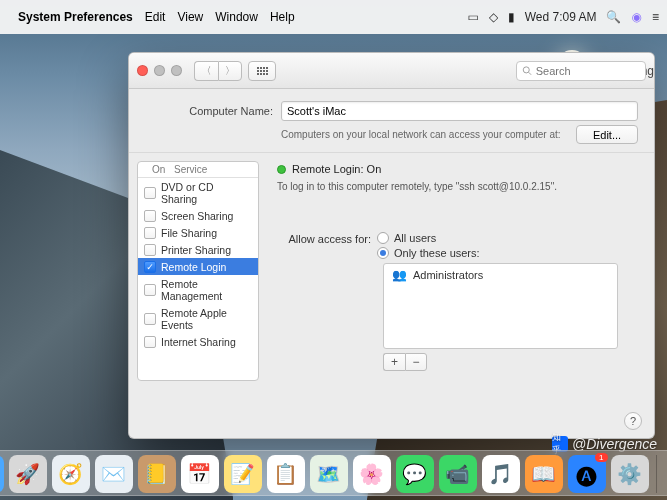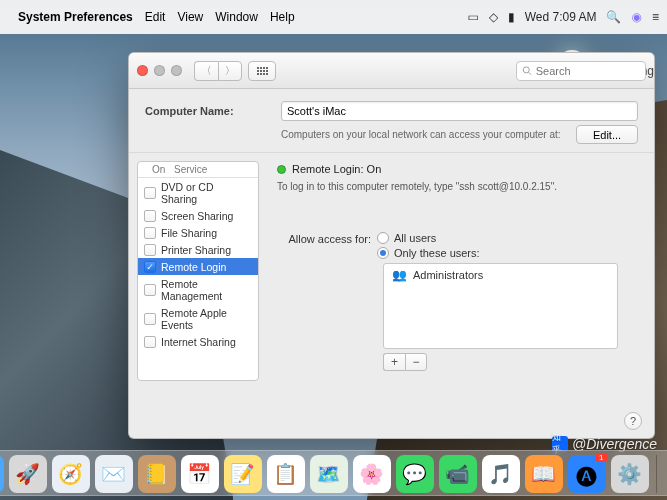--- a/index.html
+++ b/index.html
@@ -31,21 +31,21 @@
 .gridbtn { width:28px; height:20px; margin-left:6px; background:linear-gradient(#fff,#f0f0f0); border:1px solid #bcbcbc; border-radius:4px; display:flex; align-items:center; justify-content:center;}
 .dots{display:grid;grid-template-columns:repeat(4,2px);grid-template-rows:repeat(3,2px);gap:1px;}
 .dots span{width:2px;height:2px;background:#666;}
 .title { position:absolute; left:0; right:0; text-align:right; color:#444; font-size:12px; pointer-events:none;}
 .search { position:absolute; right:8px; display:flex; align-items:center; width:130px; height:20px; border:1px solid #c7c7c7; background:#fff; border-radius:4px; padding:0 5px; color:#999;}
 .search svg { margin-right:4px;}
 .search input { border:none; outline:none; font-size:11px; width:100%; background:transparent; color:#333;}
 
 .upper { padding:12px 16px 8px 16px; border-bottom:1px solid #d9d9d9; }
 .row-name { display:flex; align-items:center; gap:8px; }
-.row-name label { width:128px; color:#444; font-size:11px;font-weight:bold;}
+.row-name label { width:128px; text-align:right; color:#444; font-size:11px;}
 .row-name input { flex:1; height:20px; border:1px solid #c0c0c0; border-radius:3px; padding:0 5px; font-size:11px; box-shadow:inset 0 1px 2px rgba(0,0,0,0.08);}
 .hint { margin-left:136px; margin-top:4px; font-size:10px; color:#666; display:flex; align-items:center;}
 .hint .txt{flex:1;}
 .editbtn { width:62px; height:19px; border:1px solid #bcbcbc; border-radius:4px; background:linear-gradient(#fdfdfd,#f1f1f1); font-size:11px; margin-left:auto;}
 
 .lower { display:flex; flex:1; min-height:0;}
 .sidebar { width:138px; padding:8px; }
 .listbox { border:1px solid #c8c8c8; border-radius:4px; background:#fff; height:220px; overflow:hidden;}
 .listhead { display:flex; padding:2px 14px; border-bottom:1px solid #e0e0e0; font-size:10px; color:#7a7a7a;}
 .listhead span:first-child{width:22px;}

